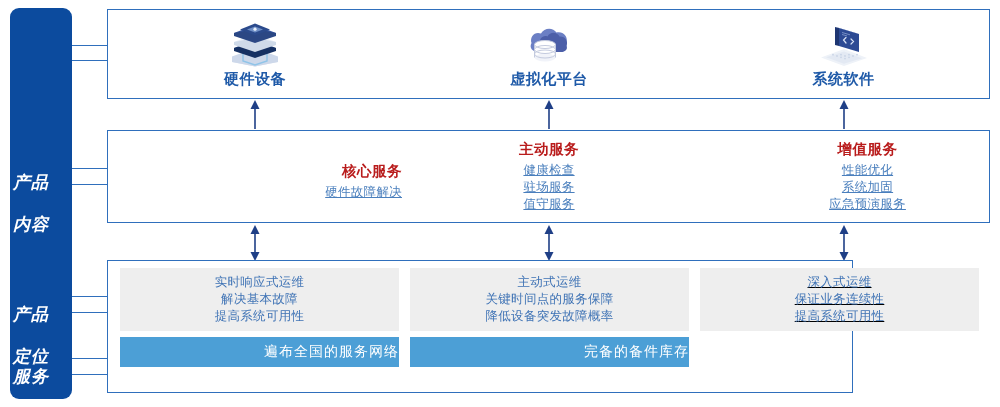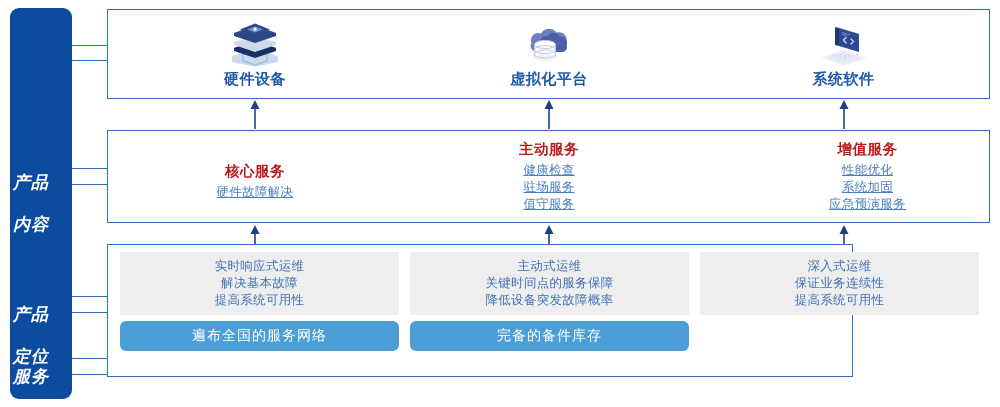--- a/index.html
+++ b/index.html
@@ -39,21 +39,21 @@
 
   
   .panel{
     position:absolute;
     border:1.6px solid #2f6fbc;
     background:#ffffff;
     box-sizing:border-box;
   }
   #panel-tech{left:107px;top:9px;width:883px;height:90px;}
   #panel-content{left:107px;top:130px;width:883px;height:93px;}
-  #panel-bottom{left:107px;top:244px;width:746px;height:133px;}
+  #panel-bottom{left:107px;top:260px;width:746px;height:133px;}
 
   
   .tech-col{
     position:absolute;top:0;height:90px;
     display:flex;flex-direction:column;align-items:center;justify-content:center;
   }
   .tech-icon{
     width:58px;height:46px;position:relative;margin-bottom:2px;
   }
   .tech-label{
@@ -82,21 +82,21 @@
   .posi-box{
     background:#eeeeee;width:100%;height:63px;
     display:flex;flex-direction:column;align-items:center;justify-content:center;
     box-sizing:border-box;
   }
   .posi-item{
     font-size:12.5px;color:#3f73b5;line-height:17px;letter-spacing:0.3px;
   }
   .adv-box{
     margin-top:6px;background:#4c9fd6;width:100%;height:30px;
-    display:flex;align-items:center;justify-content:center;border-radius:6px;
+    display:flex;align-items:center;justify-content:flex-end;
   }
   .adv-text{
     font-size:14px;color:#ffffff;letter-spacing:1px;
   }
 
   
   .arrow{position:absolute;}
 </style>
 </head>
 <body>
@@ -237,21 +237,21 @@
   </div>
   <div class="arrow" style="left:837px;top:100px;">
     <svg width="14" height="29" viewBox="0 0 14 29">
       <line x1="7" y1="29" x2="7" y2="7" stroke="#1f3f86" stroke-width="1.6"></line>
       <polygon points="7,0 11.5,9 2.5,9" fill="#1f3f86"></polygon>
     </svg>
   </div>
 
   <div class="panel" id="panel-content">
 
-    <div class="content-col offset" style="left:0px;width:294px;">
+    <div class="content-col offset" style="left:0px;width:294px;align-items:flex-end;">
       <div class="content-title">核心服务</div>
       <div class="content-item">硬件故障解决</div>
     </div>
 
     <div class="content-col" style="left:294px;width:294px;">
       <div class="content-title">主动服务</div>
       <div class="content-item">健康检查</div>
       <div class="content-item">驻场服务</div>
       <div class="content-item">值守服务</div>
     </div>
@@ -303,21 +303,21 @@
       <div class="posi-box">
         <div class="posi-item">主动式运维</div>
         <div class="posi-item">关键时间点的服务保障</div>
         <div class="posi-item">降低设备突发故障概率</div>
       </div>
       <div class="adv-box">
         <div class="adv-text">完备的备件库存</div>
       </div>
     </div>
 
-    <div class="bottom-col" style="left:592px;width:279px;">
+    <div class="bottom-col" style="left:592px;width:279px;text-decoration:underline;">
       <div class="posi-box">
         <div class="posi-item">深入式运维</div>
         <div class="posi-item">保证业务连续性</div>
         <div class="posi-item">提高系统可用性</div>
       </div>
     </div>
   </div>
 
 </div>
 

